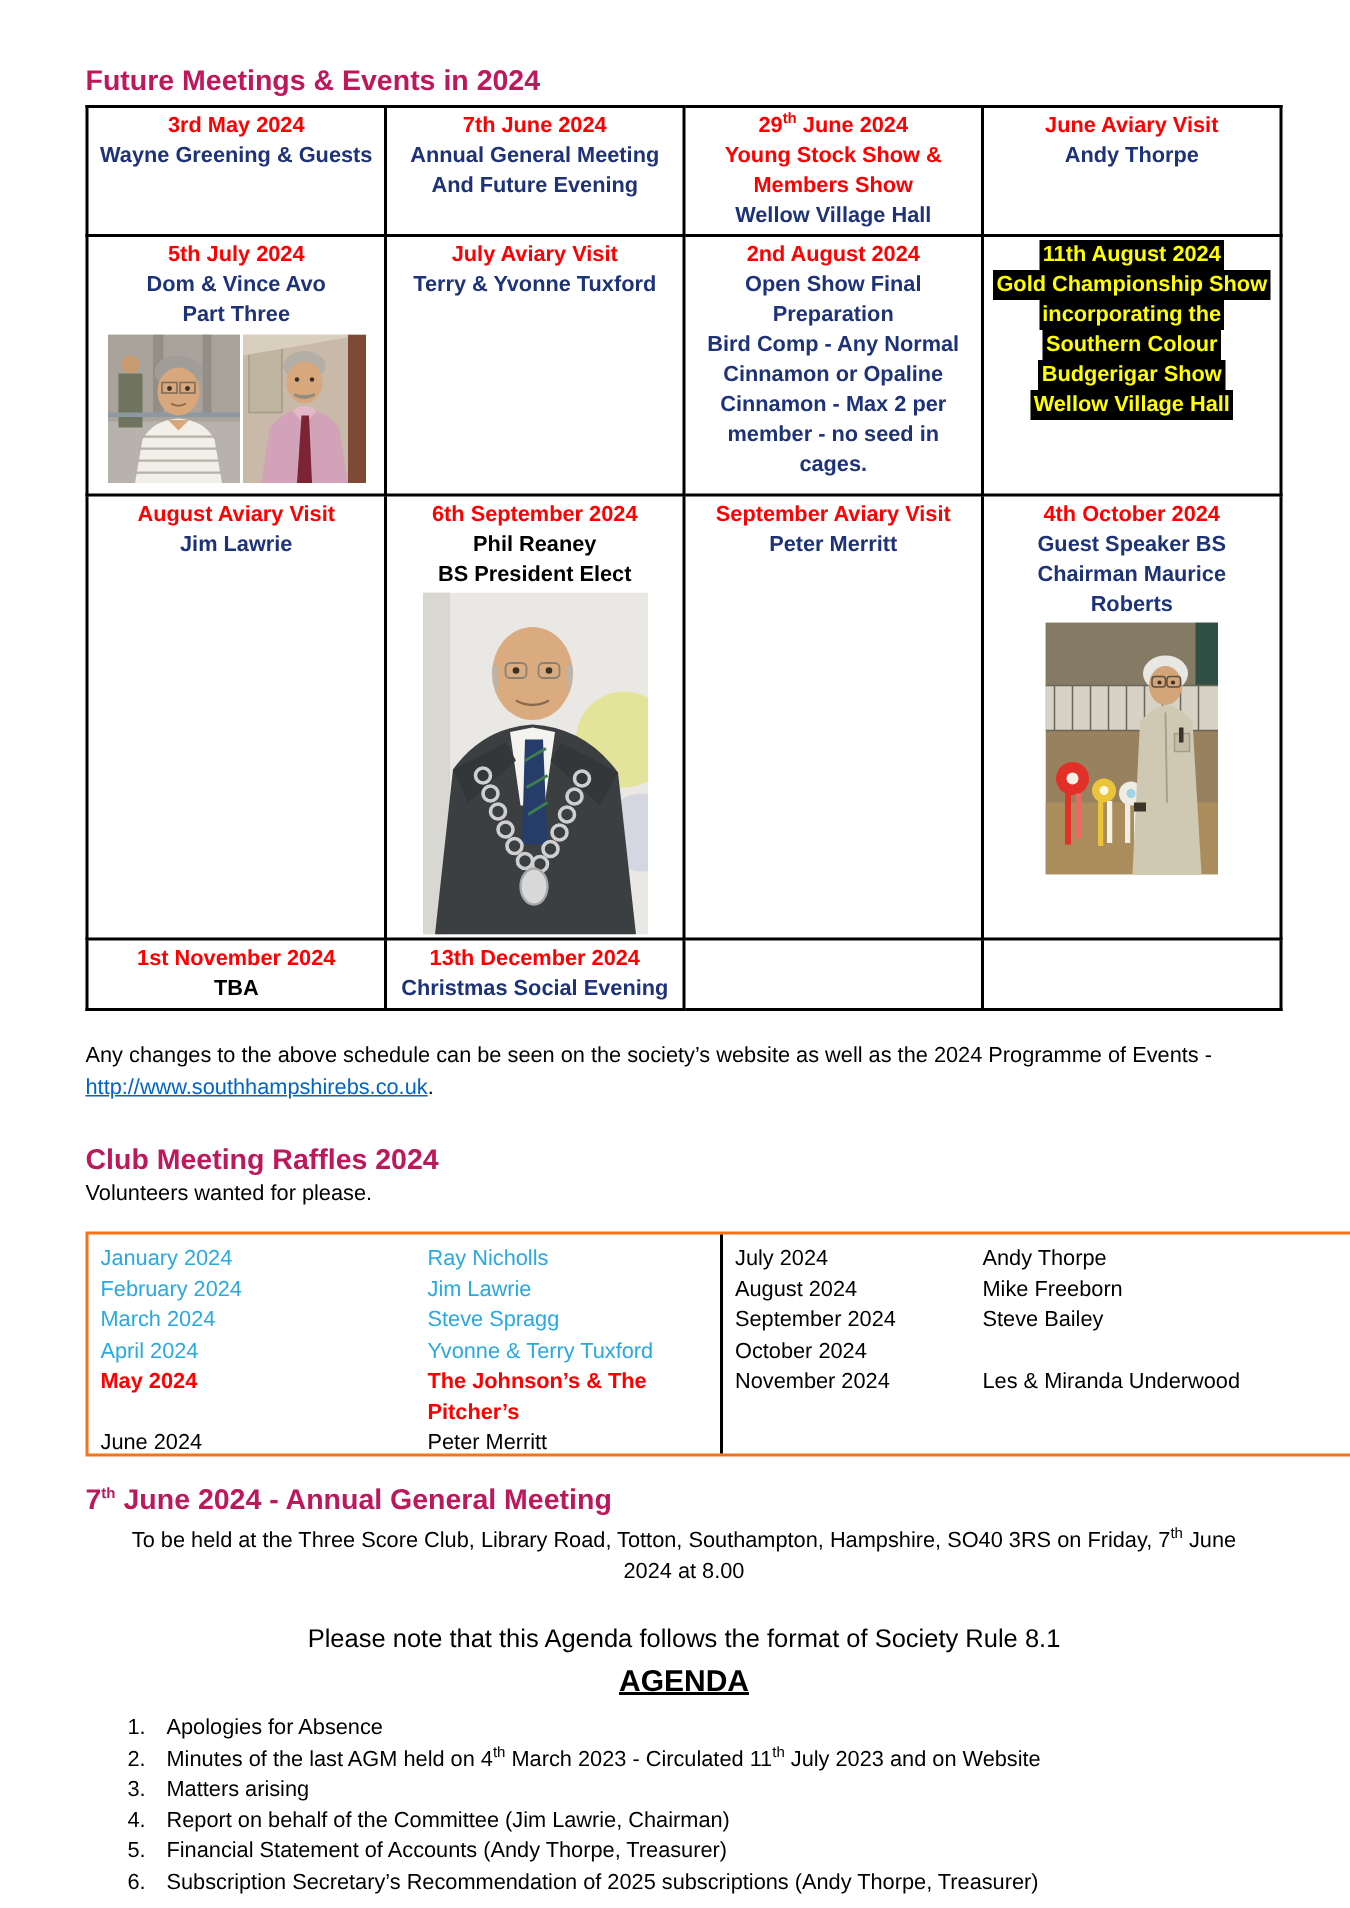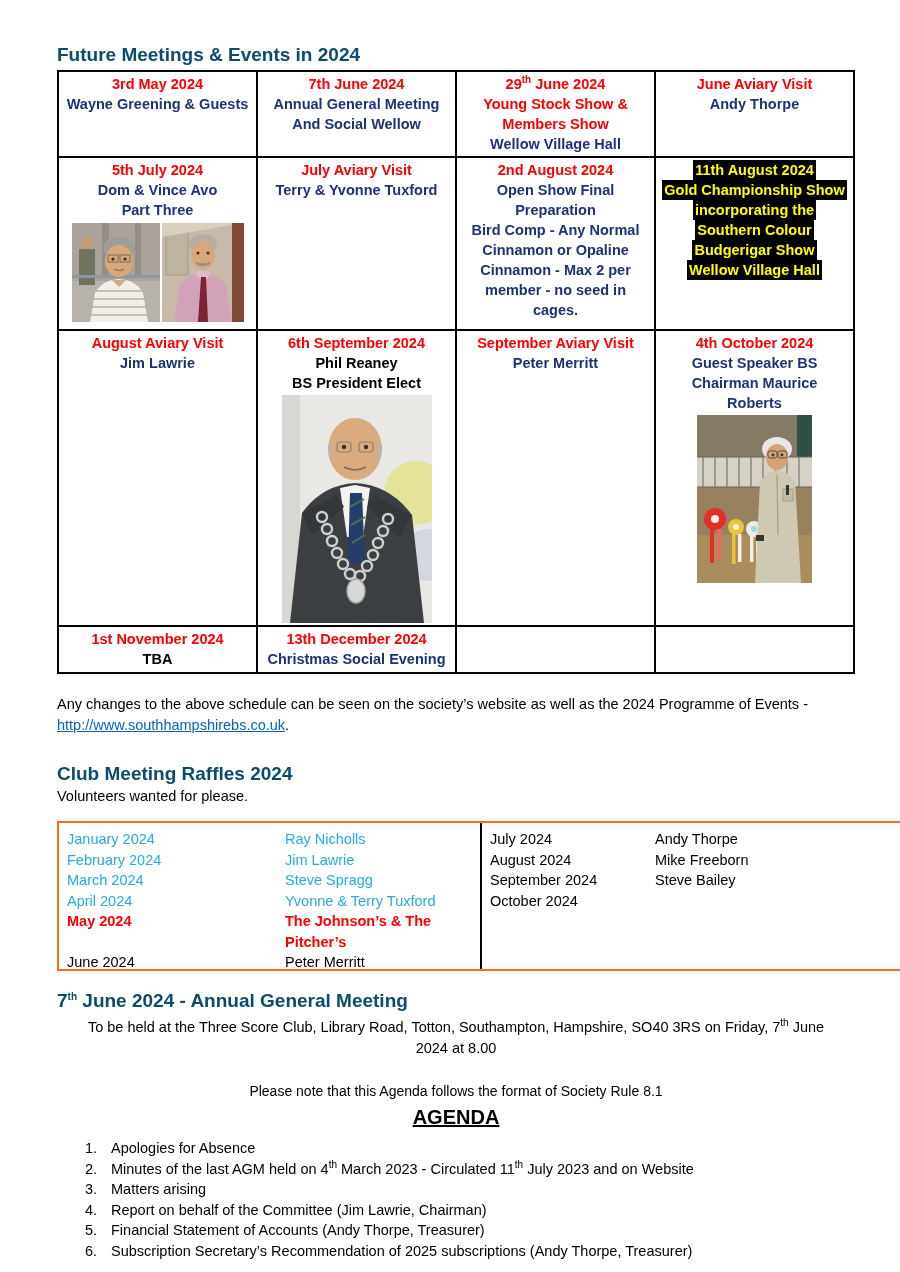--- a/index.html
+++ b/index.html
@@ -6,21 +6,21 @@
   html, body { background: #ffffff; }
   body {
     width: 900px; height: 1272px;
     font-family: "Liberation Sans", sans-serif;
     color: #000;
     position: relative;
   }
   .page { width: 900px; height: 1272px; background: #fff; padding: 44px 45px 0 57px; overflow: hidden; }
 
   .section-heading {
-    font-size: 19px; font-weight: bold; color: #0c4a6e; line-height: 22px;
+    font-size: 19px; font-weight: bold; color: #be185d; line-height: 22px;
   }
   sup { font-size: 10px; vertical-align: super; line-height: 0; }
 
   
   table.meetings {
     border-collapse: collapse; table-layout: fixed;
     width: 798px; margin-top: 4px;
   }
   table.meetings td {
     border: 2px solid #000;
@@ -60,21 +60,21 @@
   .raffle-row { display: flex; align-items: flex-start; }
   .raffle-month { flex: 0 0 218px; }
   .raffle-half.right .raffle-month { flex: 0 0 165px; }
   .raffle-name { flex: 1; }
   .t-cyan { color: #29A9E1; }
   .t-redbold { color: #FF0000; font-weight: bold; }
 
   
   .agm-heading { margin-top: 19px; }
   .agm-venue { margin-top: 5px; font-size: 14.5px; line-height: 21px; text-align: center; padding: 0 16px; }
-  .agm-note { margin-top: 24px; font-size: 14px; text-align: center; }
+  .agm-note { margin-top: 24px; font-size: 17px; text-align: center; }
   .agenda-title { margin-top: 7px; font-size: 20px; font-weight: bold; text-decoration: underline; text-align: center; }
   .agenda-list { margin-top: 9px; padding-left: 28px; font-size: 14.5px; }
   .agenda-item { display: flex; line-height: 20.5px; }
   .agenda-num { flex: 0 0 26px; }
   .agenda-text { flex: 1; }
 
   svg { display: block; }
 </style>
 </head>
 <body>
@@ -86,21 +86,21 @@
   <table class="meetings">
     <tbody>
         <tr class="mrow1">
       <td>
         <div class="t-red">3rd May 2024</div>
         <div class="t-blue">Wayne Greening &amp; Guests</div>
       </td>
       <td>
         <div class="t-red">7th June 2024</div>
         <div class="t-blue">Annual General Meeting</div>
-        <div class="t-blue">And Social Wellow</div>
+        <div class="t-blue">And Future Evening</div>
       </td>
       <td>
         <div class="t-red"><span>29</span><sup>th</sup><span> June 2024</span></div>
         <div class="t-red">Young Stock Show &amp;</div>
         <div class="t-red">Members Show</div>
         <div class="t-blue">Wellow Village Hall</div>
       </td>
       <td>
         <div class="t-red">June Aviary Visit</div>
         <div class="t-blue">Andy Thorpe</div>
@@ -337,20 +337,24 @@
         <span class="raffle-name">Mike Freeborn</span>
       </div>
       <div class="raffle-row">
         <span class="raffle-month">September 2024</span>
         <span class="raffle-name">Steve Bailey</span>
       </div>
       <div class="raffle-row">
         <span class="raffle-month">October 2024</span>
         <span class="raffle-name"></span>
       </div>
+      <div class="raffle-row">
+        <span class="raffle-month">November 2024</span>
+        <span class="raffle-name">Les &amp; Miranda Underwood</span>
+      </div>
     </div>
   </div>
 
   <div class="section-heading agm-heading"><span>7</span><sup>th</sup><span> June 2024 - Annual General Meeting</span></div>
 
   <p class="agm-venue"><span>To be held at the Three Score Club, Library Road, Totton, Southampton, Hampshire, SO40 3RS on Friday, 7</span><sup>th</sup><span> June 2024 at 8.00</span></p>
 
   <p class="agm-note">Please note that this Agenda follows the format of Society Rule 8.1</p>
 
   <div class="agenda-title">AGENDA</div>

